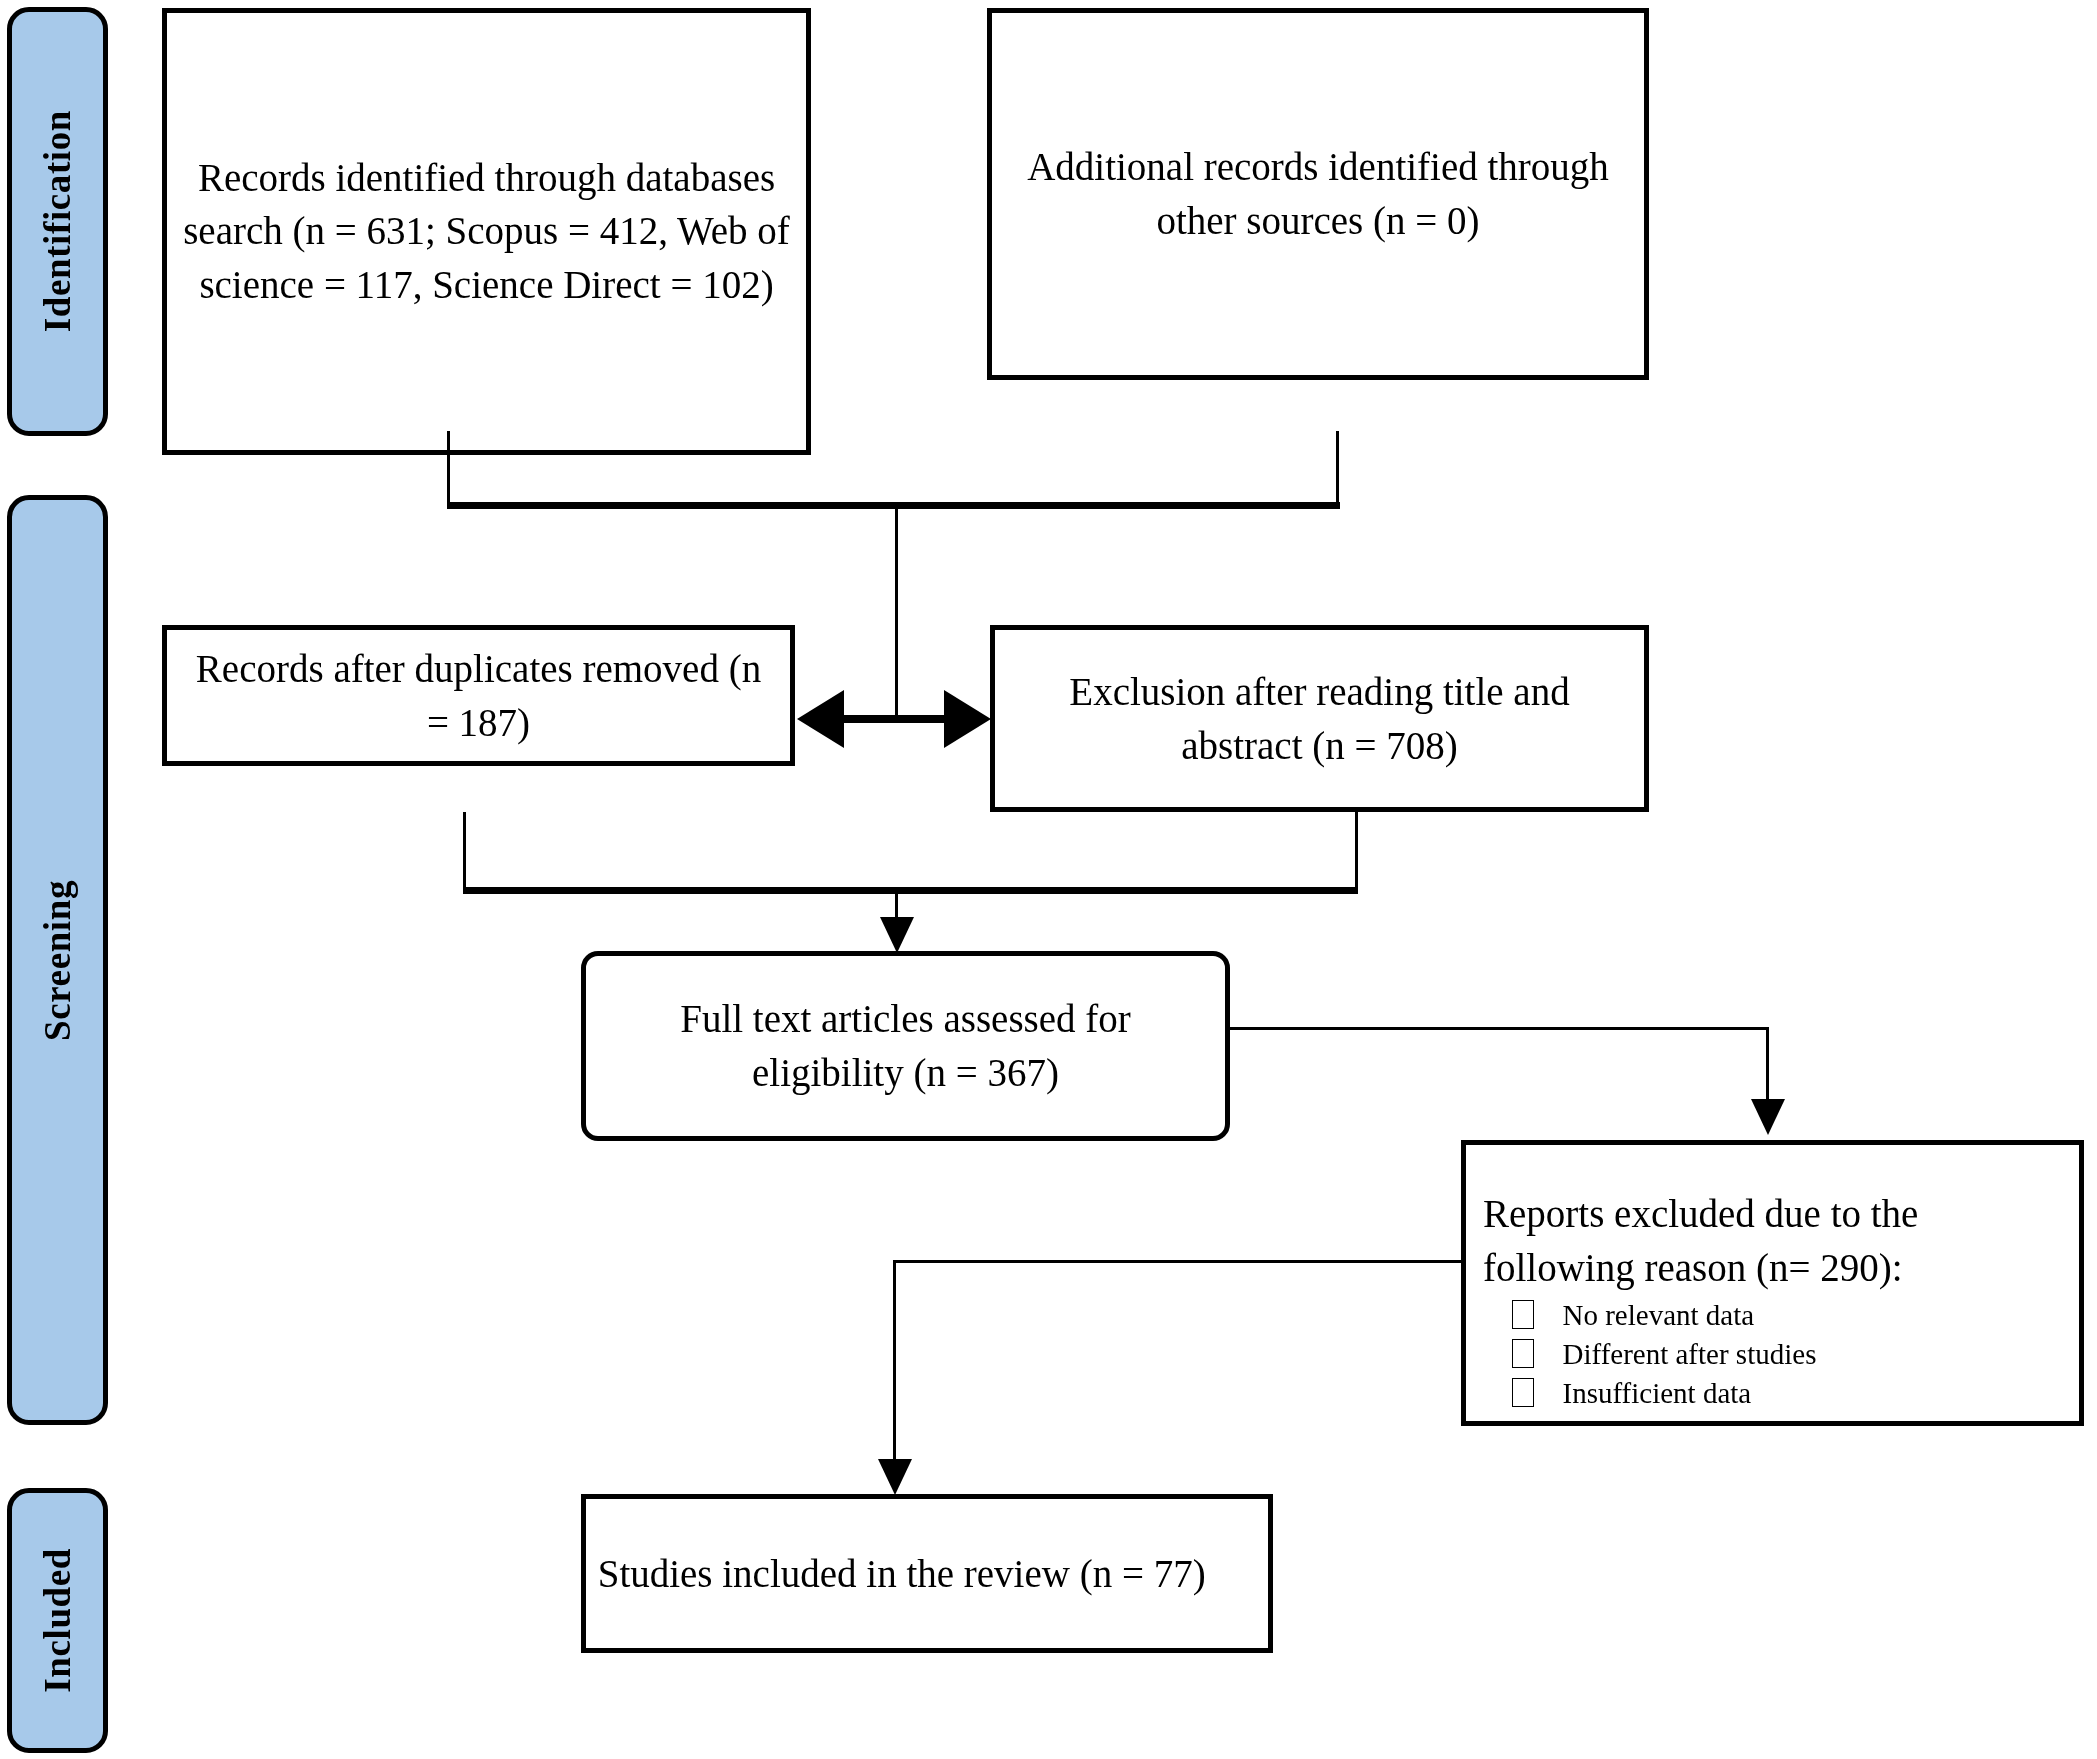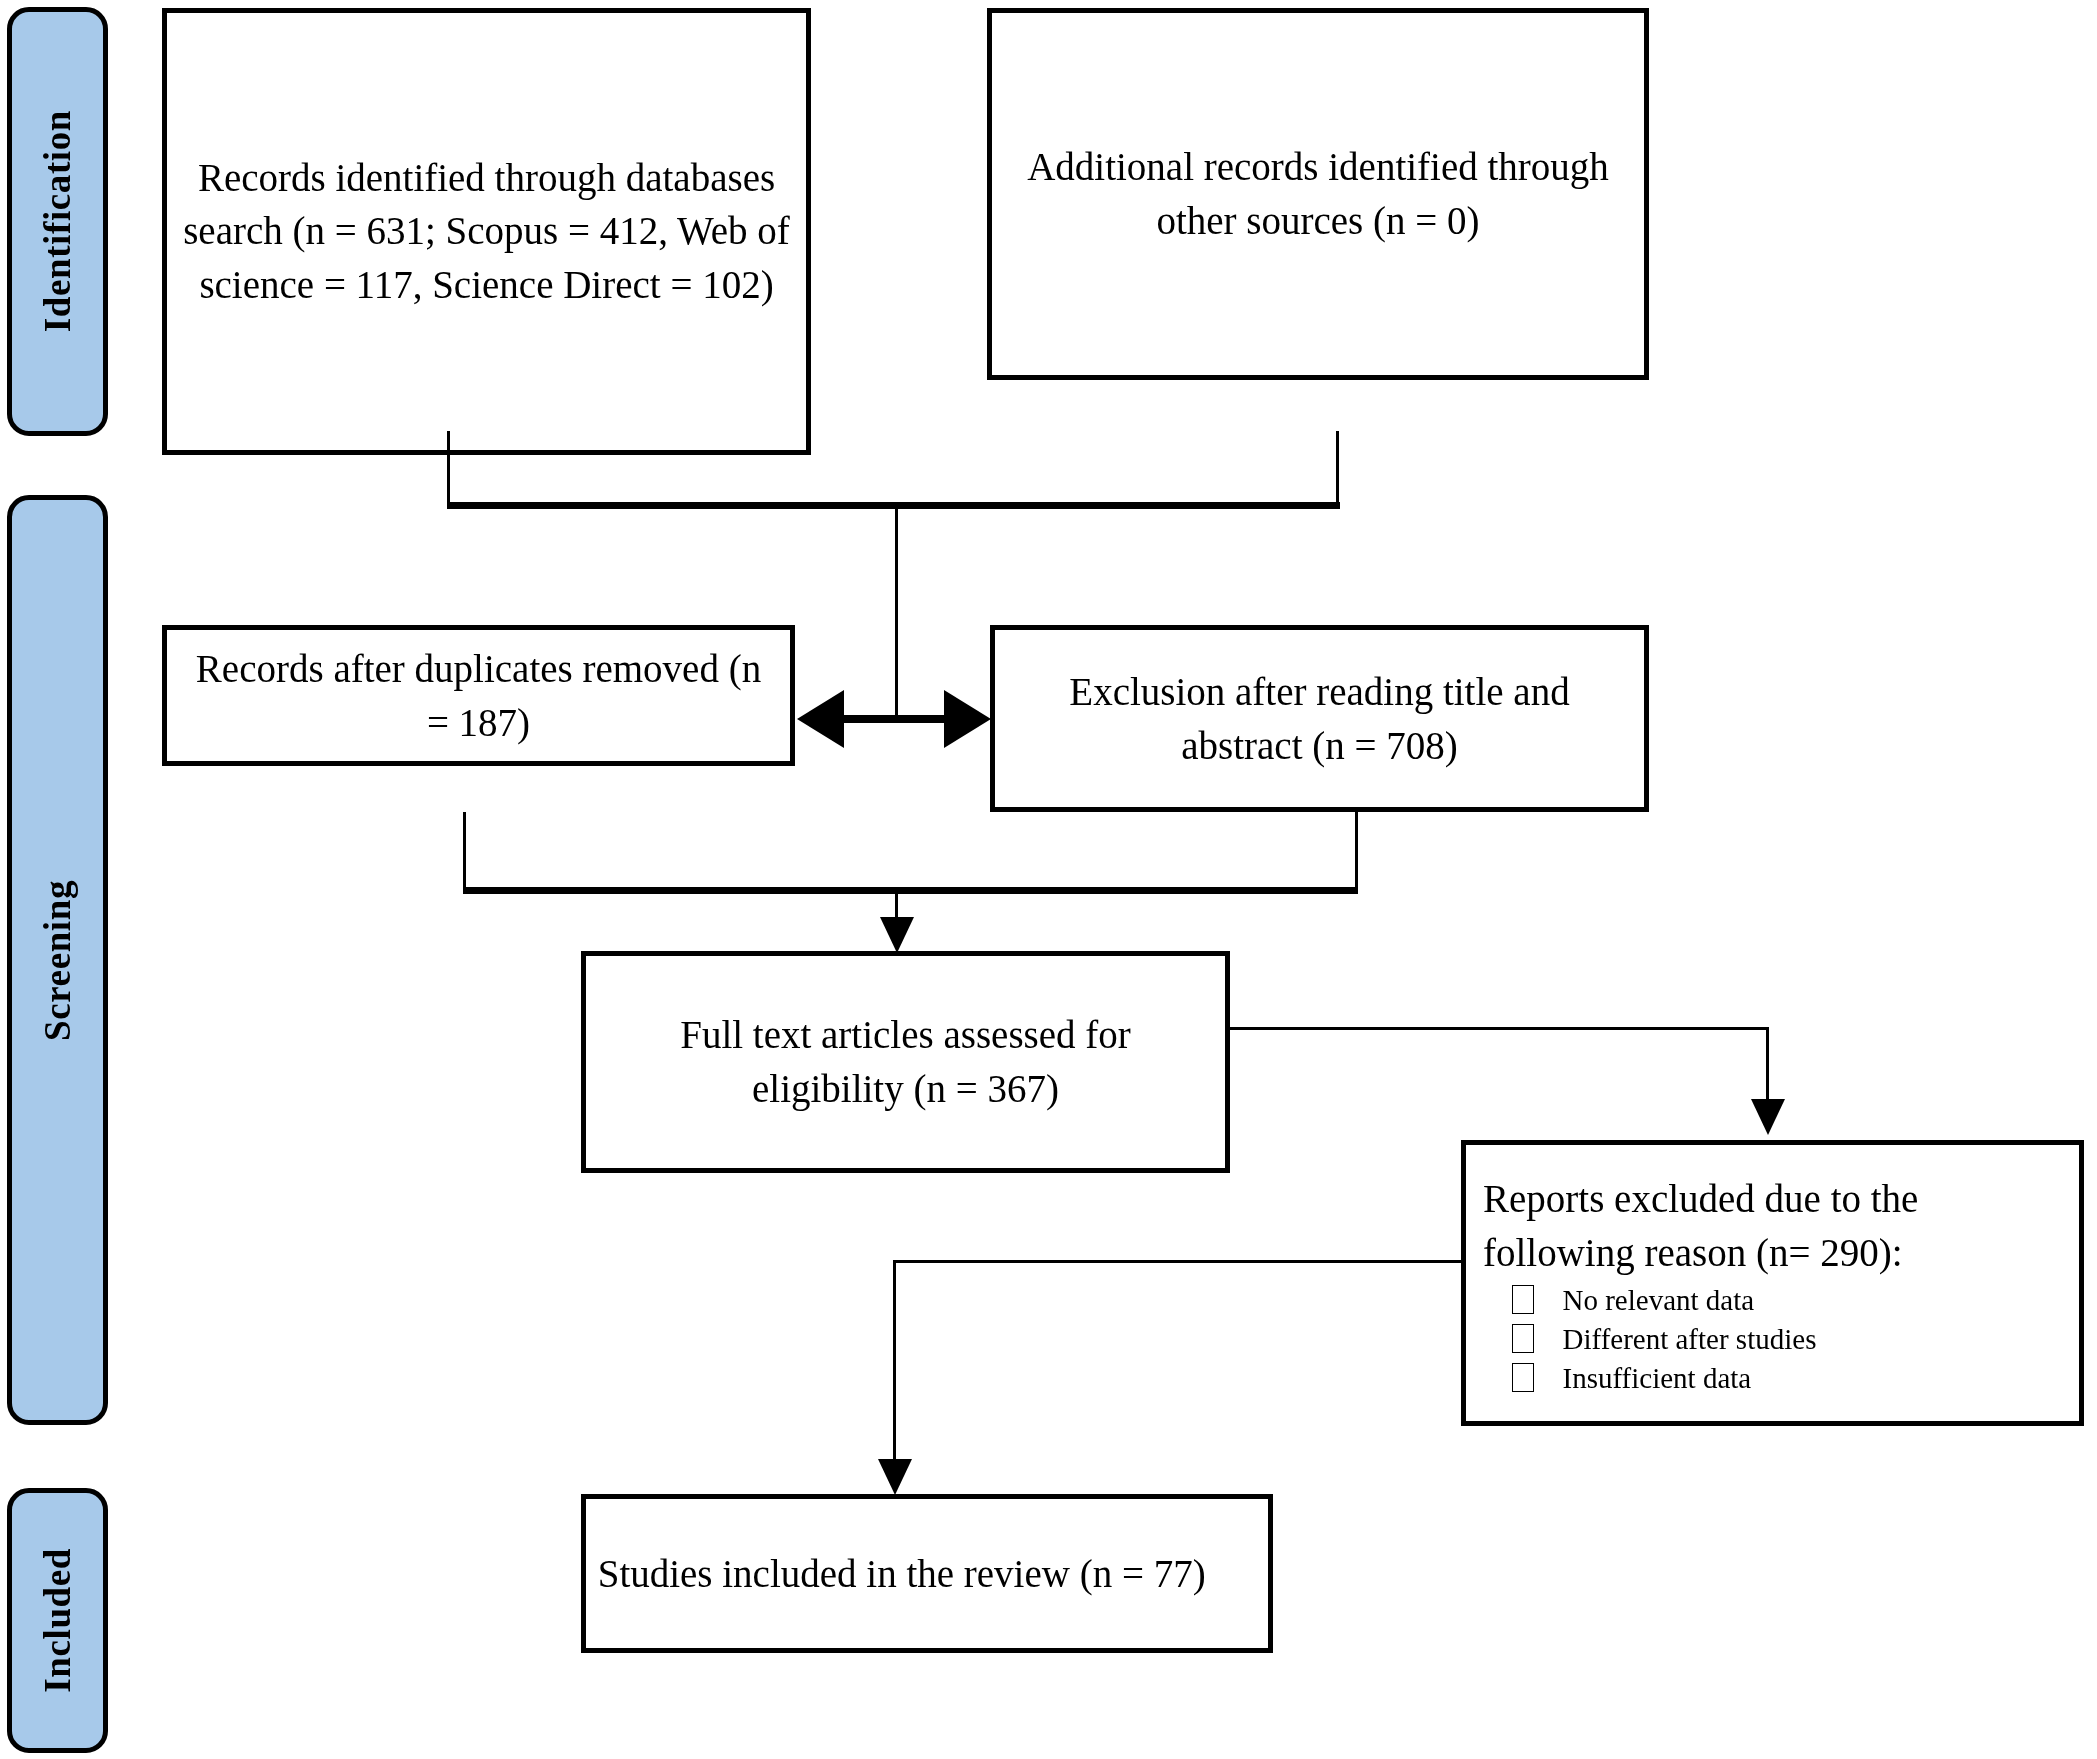--- a/index.html
+++ b/index.html
@@ -38,21 +38,21 @@
     padding:6.5px 14.3px;
   }
   .node .node-text{
     font-size:39px;
     line-height:1.38;
     color:#000;
     text-align:center;
   }
   .node.align-left{justify-content:flex-start;}
   .node.align-left .node-text{text-align:left;}
-  .node.align-top{align-items:center;}
+  .node.align-top{align-items:flex-end;}
 
   
   .reason-list{margin:1.3px 0 0 0;padding:0;list-style:none;}
   .reason-list li{
     display:flex;
     align-items:baseline;
     font-size:29px;
     line-height:1.35;
     white-space:nowrap;
   }
@@ -132,21 +132,21 @@
   <div class="edge-h arrowbar" style="left:812px;top:715px;width:164px;"></div>
   <div class="arrow-left" style="left:797px;top:690px;"></div>
   <div class="arrow-right" style="left:944px;top:690px;"></div>
 
   <div class="edge-v" style="left:463px;top:812px;height:80px;"></div>
   <div class="edge-v" style="left:1355px;top:812px;height:80px;"></div>
   <div class="edge-h thick" style="left:463px;top:887px;width:895px;"></div>
   <div class="edge-v" style="left:895px;top:890px;height:39px;"></div>
   <div class="arrow-down" style="left:880px;top:917px;"></div>
 
-  <div class="node" style="left:581px;top:951px;width:649px;height:222px;">
+  <div class="node" style="left:581px;top:951px;width:649px;height:190px;border-radius:17px;">
     <div class="node-text">Full text articles assessed for eligibility (n = 367)</div>
   </div>
 
   <div class="edge-h" style="left:1229px;top:1027px;width:539px;"></div>
   <div class="edge-v" style="left:1766px;top:1027px;height:75px;"></div>
   <div class="arrow-down" style="left:1751px;top:1099px;"></div>
 
   <div class="node align-left align-top" style="left:1461px;top:1140px;width:623px;height:286px;padding:11.7px 7.8px 7.8px 17px;">
     <div class="node-text" style="text-align:left;">
       <div>Reports excluded due to the following reason (n= 290):</div>

